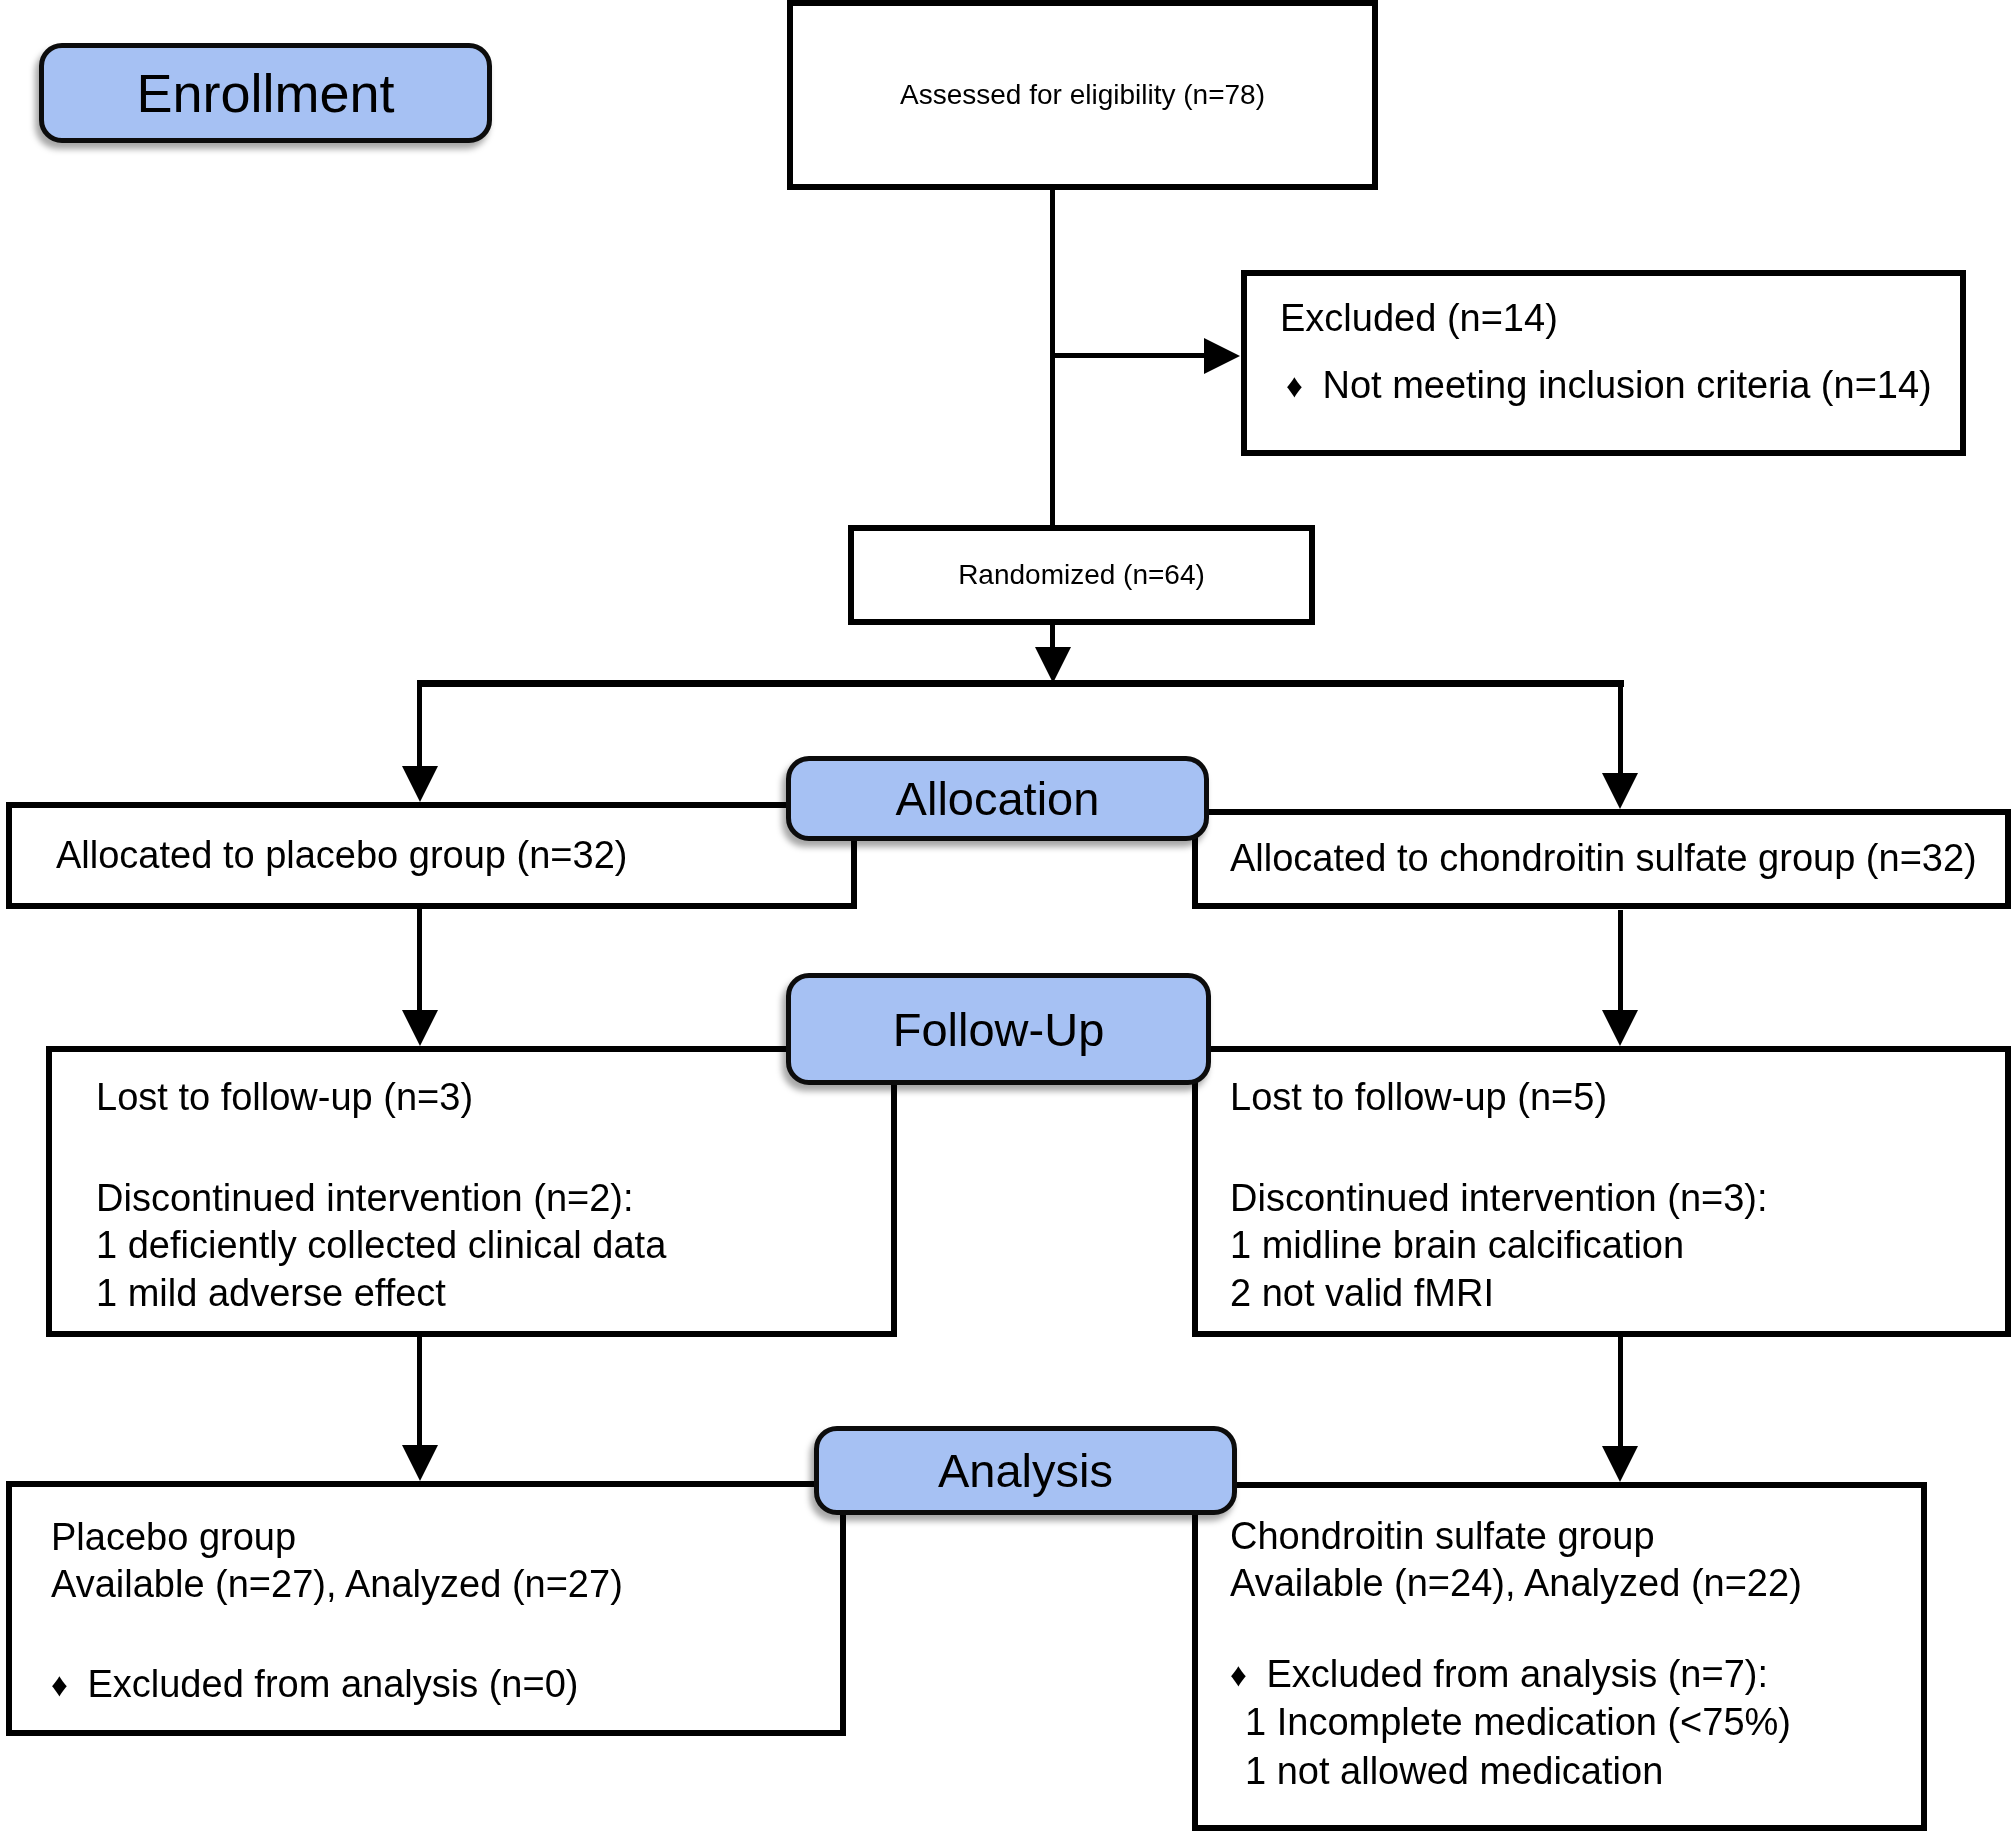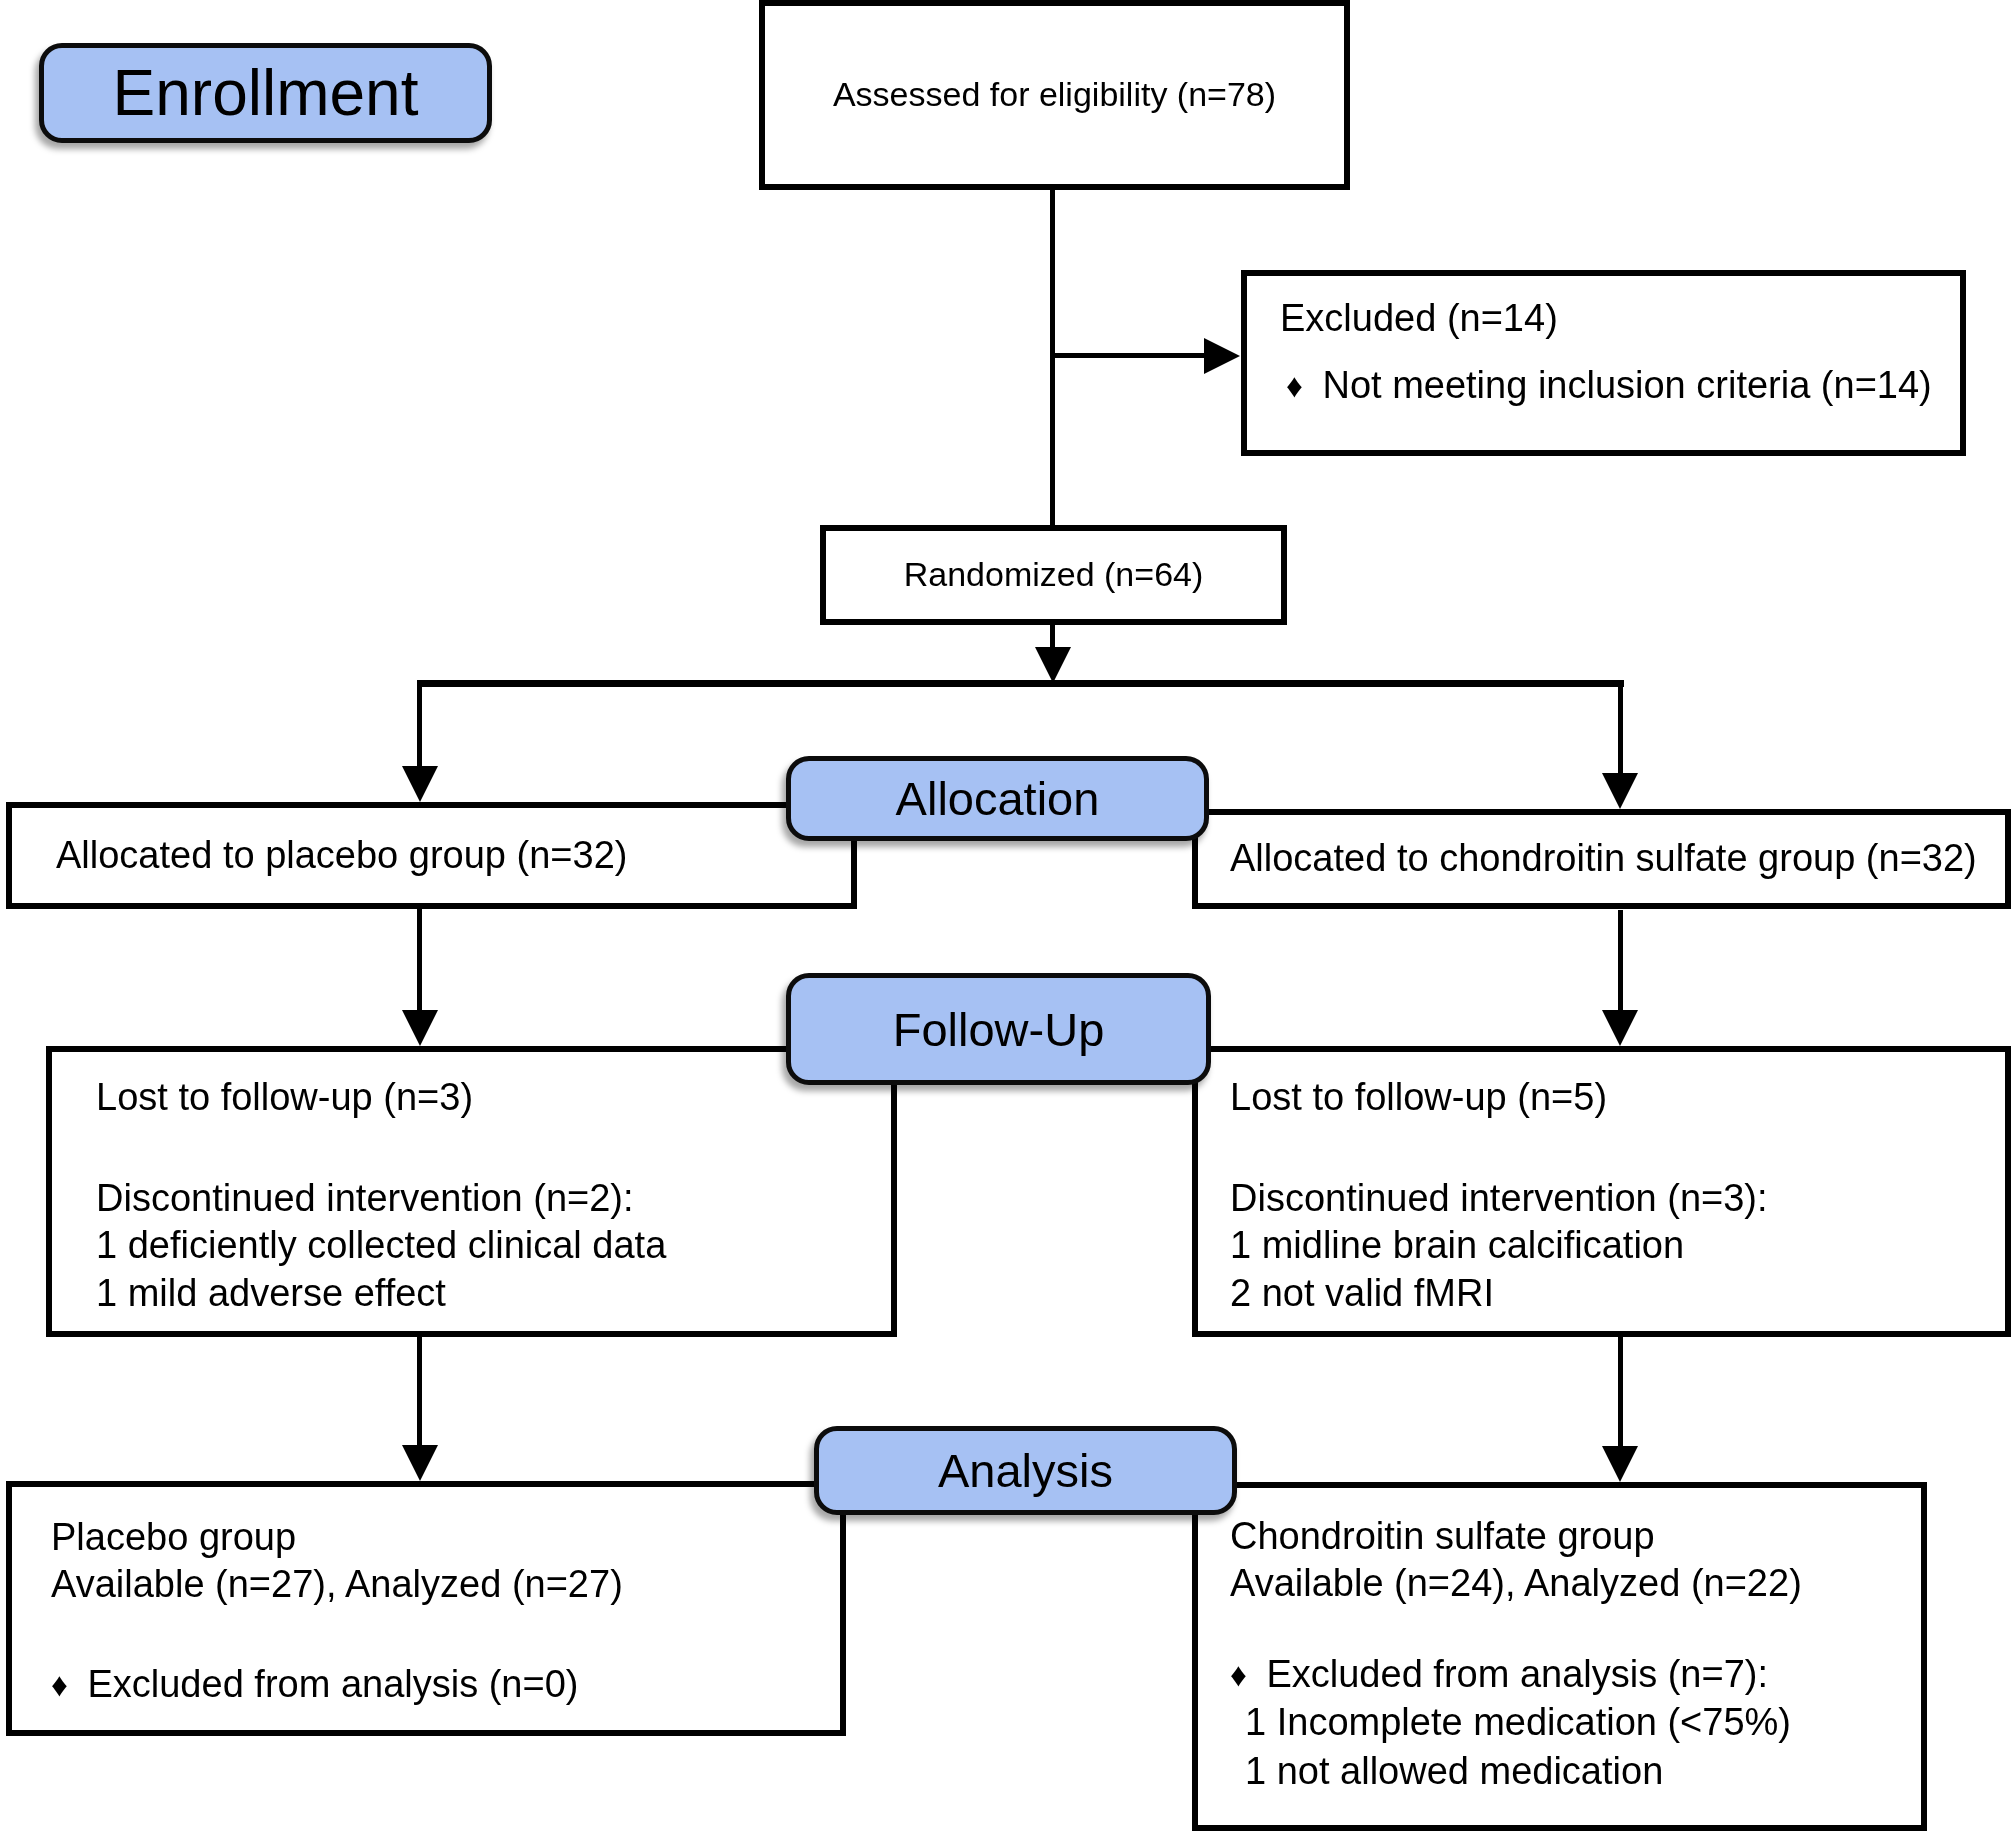--- a/index.html
+++ b/index.html
@@ -11,30 +11,30 @@
   .vline{position:absolute;width:5.3px;background:#000;z-index:1;}
   .hline{position:absolute;height:5.3px;background:#000;z-index:1;}
   .hline.thick{height:6.8px;}
   .arrow-down{position:absolute;width:0;height:0;z-index:1;
     border-left:18px solid transparent;border-right:18px solid transparent;border-top:36px solid #000;}
   .arrow-right{position:absolute;width:0;height:0;z-index:1;
     border-top:18px solid transparent;border-bottom:18px solid transparent;border-left:36px solid #000;}
   
   .box{position:absolute;background:#fff;border:6.8px solid #000;box-sizing:border-box;
     font-size:38px;line-height:1.15;z-index:2;}
-  .box.center{display:flex;align-items:center;justify-content:center;text-align:center;font-size:34px;}
+  .box.center{display:flex;align-items:center;justify-content:center;text-align:center;font-size:28px;margin-left:28px;}
   .box.row{border-width:6px;display:flex;align-items:center;}
   .bl{position:absolute;white-space:nowrap;}
   .bullet-row{display:flex;align-items:center;gap:19.6px;}
   .diamond{font-size:33px;line-height:1;}
   
   .stage{position:absolute;background:#a6c1f3;border:5.3px solid #0c0c0c;border-radius:23px;
     display:flex;align-items:center;justify-content:center;font-size:47px;z-index:5;
     box-shadow:-3.8px 6px 6.8px rgba(0,0,0,0.35);box-sizing:border-box;}
-  .stage.enroll{font-size:64px;}
+  .stage.enroll{font-size:54px;}
 </style>
 </head>
 <body>
 
 <div class="canvas">
 
   <div class="vline" style="left:1050px;top:189px;height:344px;"></div>
   <div class="hline" style="left:1050px;top:353px;width:160px;"></div>
   <div class="arrow-right" style="left:1204px;top:338px;"></div>
 

